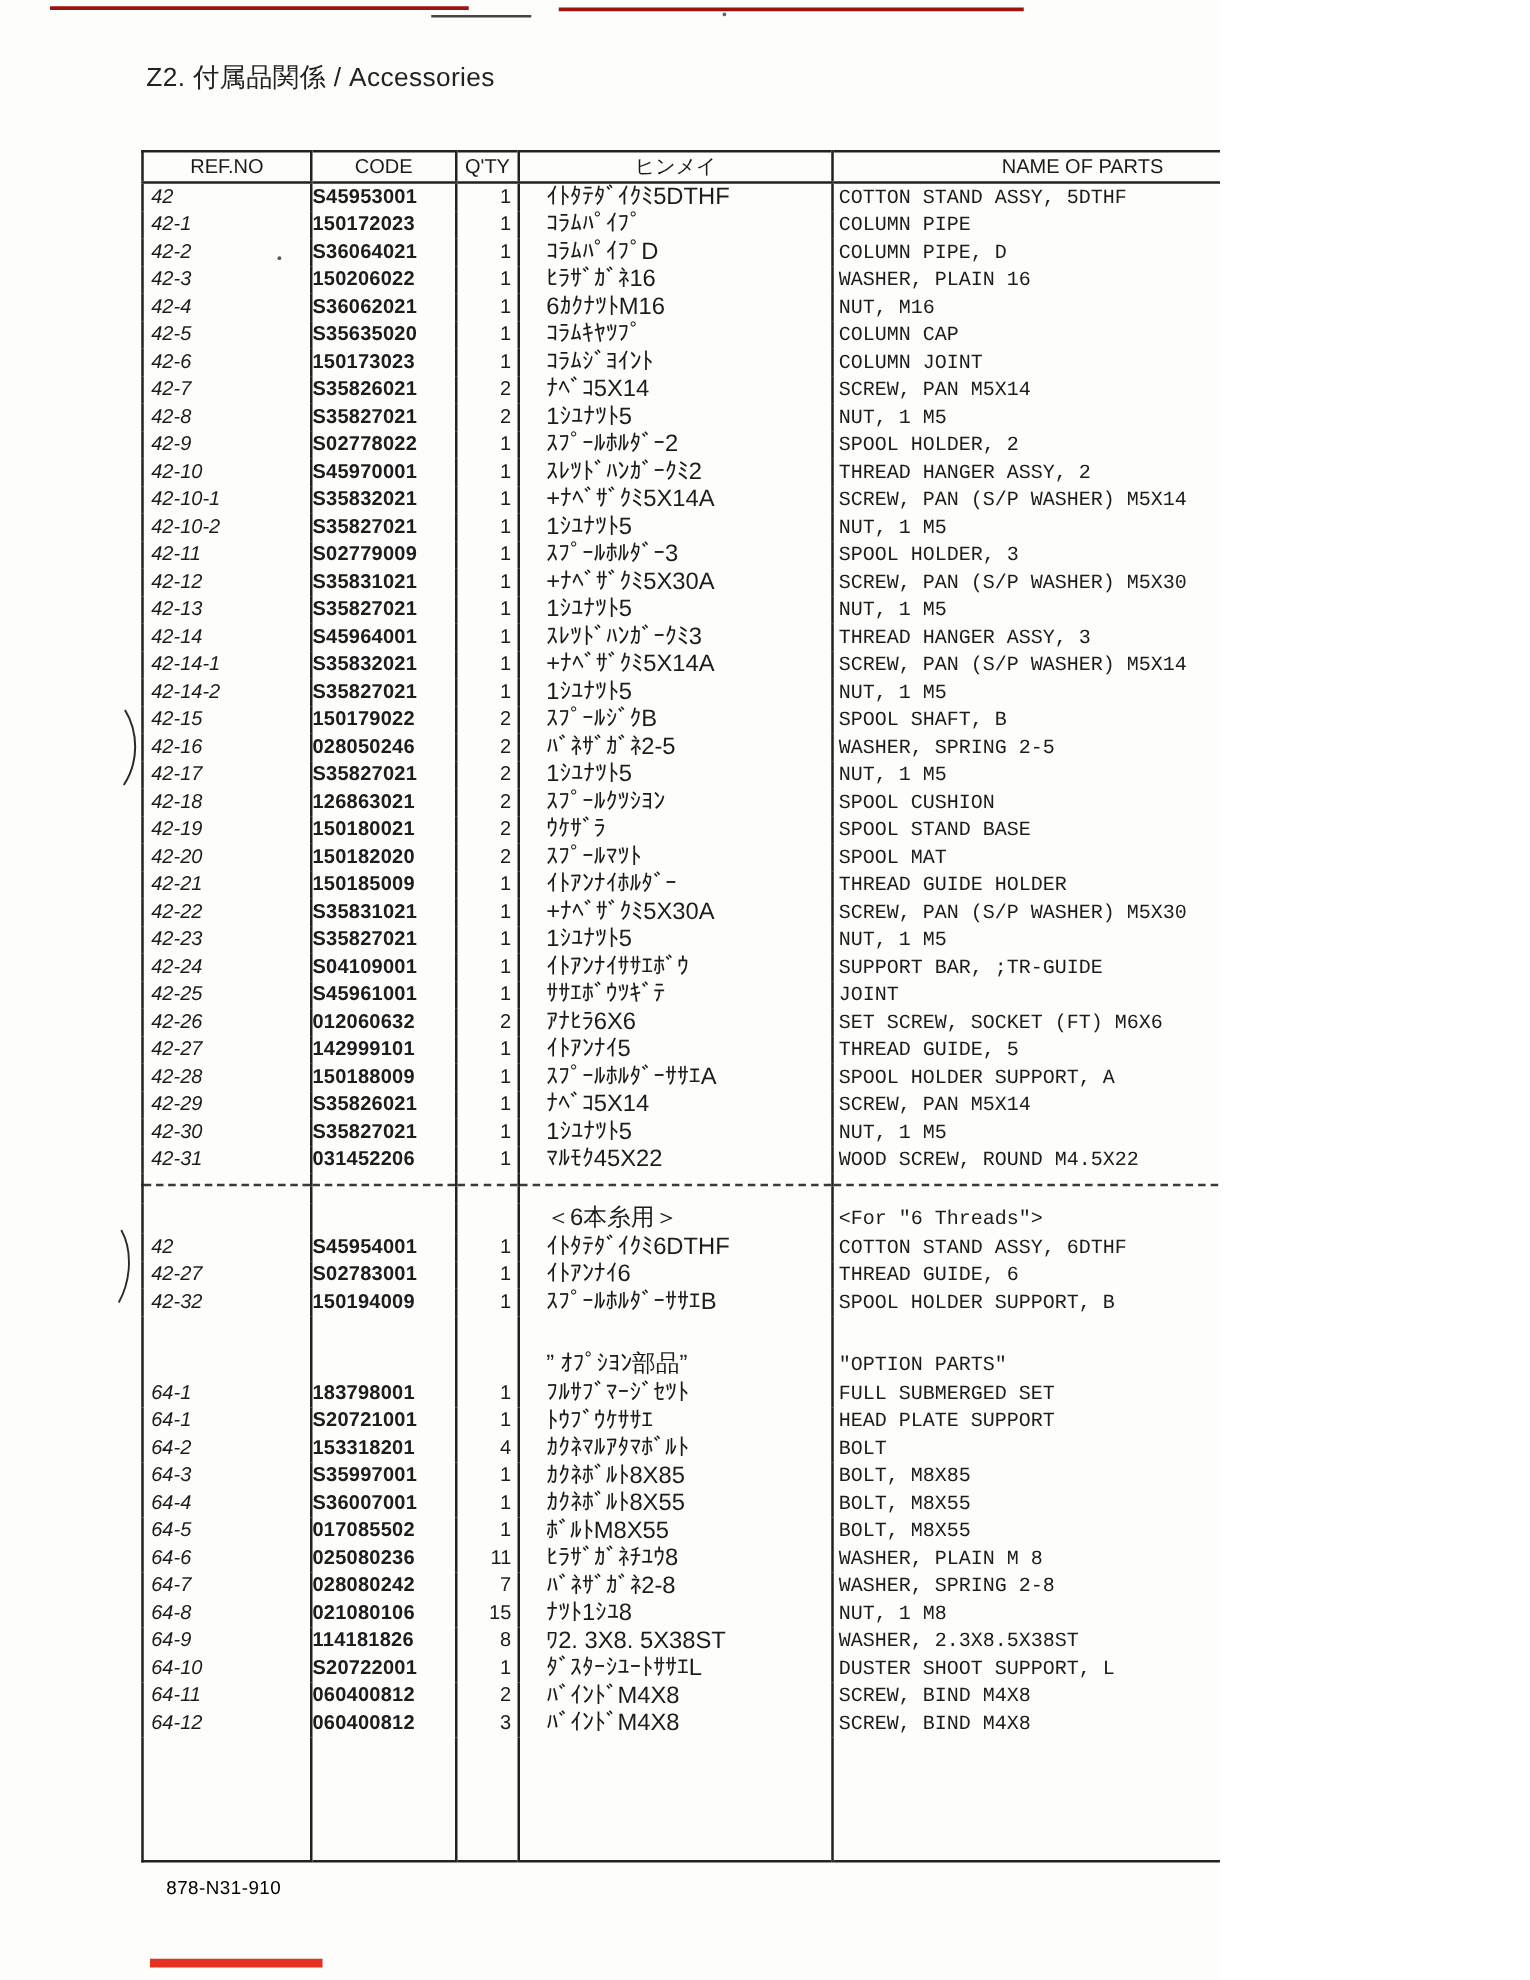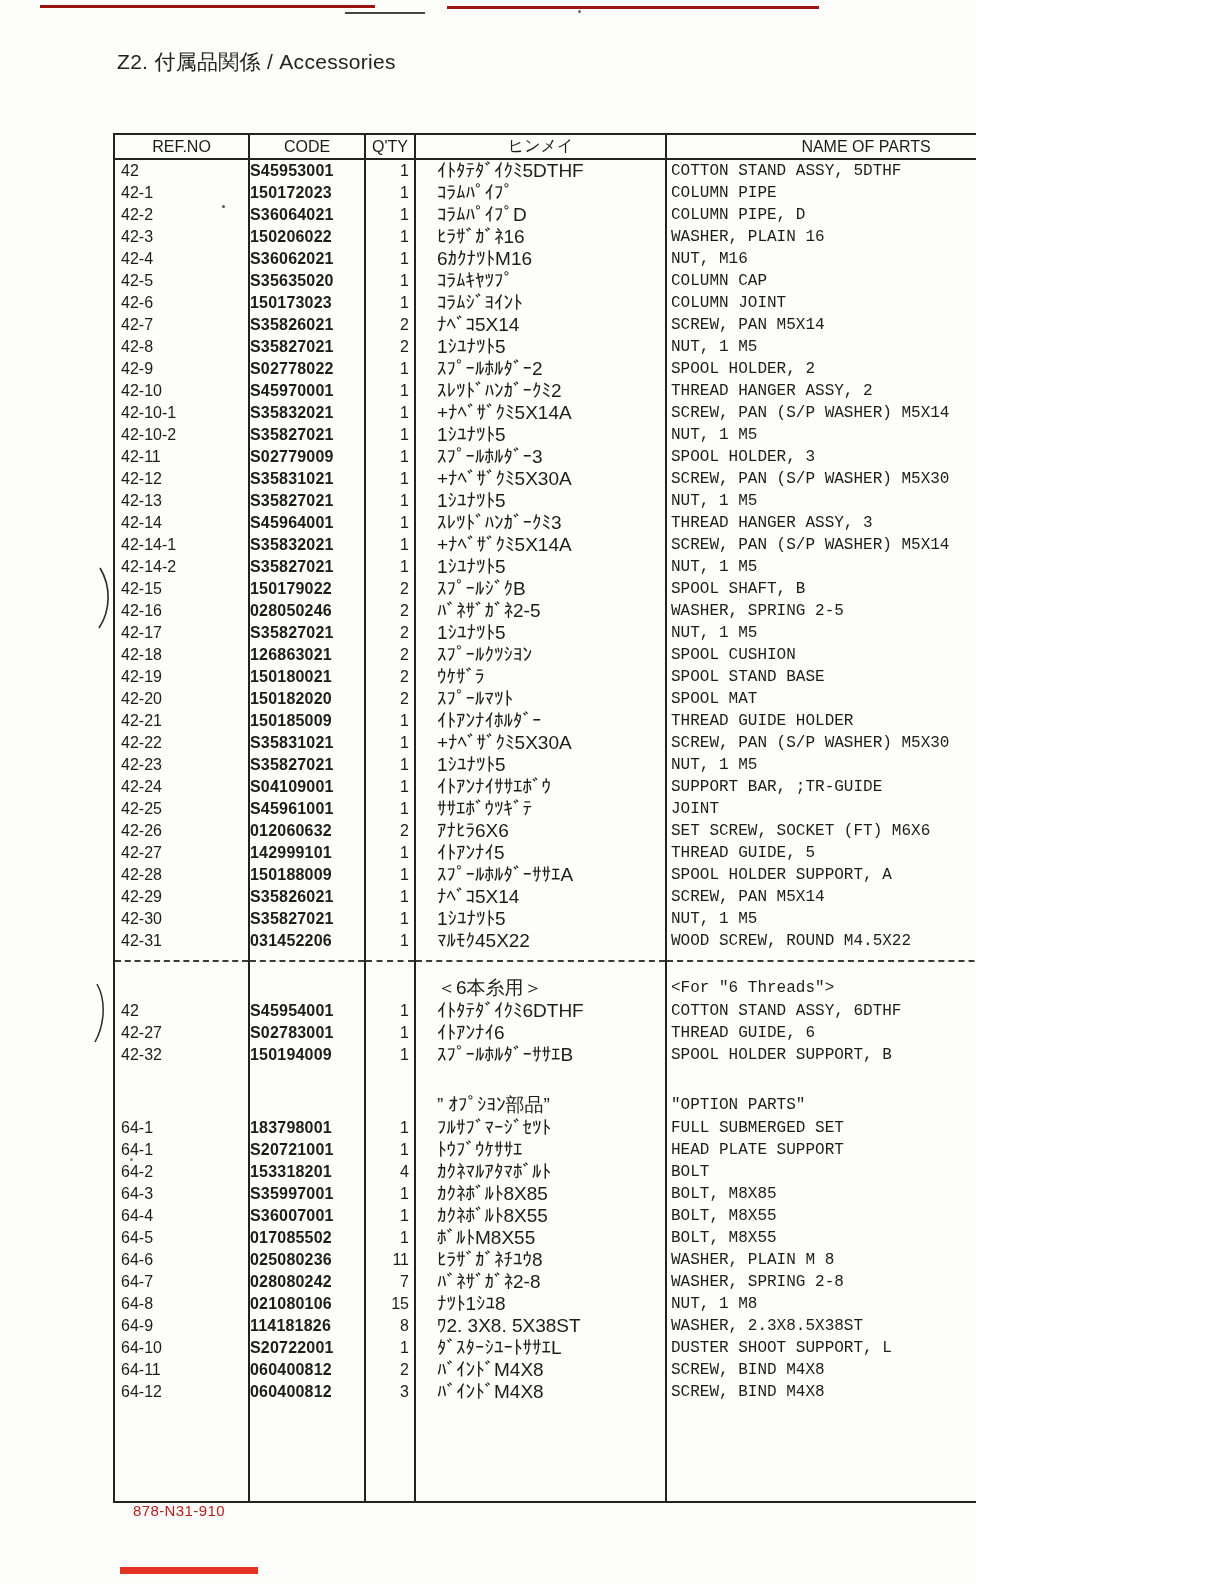--- a/index.html
+++ b/index.html
@@ -25,57 +25,57 @@
   .art-dot3 { left:130px; top:1158px; width:3px; height:3px; background:#777; border-radius:50%; }
   .art-curl { position:absolute; }
 
   .doc-title {
     position:absolute; left:117px; top:48px;
     font-size:21px; letter-spacing:0.3px; color:#222;
     white-space:nowrap;
   }
 
   .parts-table-wrap {
-    position:absolute; left:113px; top:133px;
+    position:absolute; left:113px; top:120px;
     width:996px; height:1370px;
   }
   table.parts {
     width:100%; height:100%;
     border-collapse:collapse; table-layout:fixed;
     border:2.5px solid #222;
   }
   table.parts th, table.parts td { overflow:visible; white-space:nowrap; }
   table.parts th + th, table.parts td + td { border-left:2px solid #222; }
 
   thead th {
     height:25px;
     font-size:16px; font-weight:400; text-align:center;
     border-bottom:2px solid #222;
     color:#1b1b1b;
   }
   tbody td {
     height:22px; line-height:22px;
     font-size:16px; vertical-align:middle;
   }
-  td.c-ref { padding-left:6px; }
+  td.c-ref { padding-left:6px;font-style:italic; }
   td.c-code { text-align:left; letter-spacing:0.2px;font-weight:bold; }
   td.c-qty { text-align:right; padding-right:5px; }
   td.c-jp { padding-left:21px; font-size:19px; }
   td.c-en { padding-left:4px;font-family:Liberation Mono, monospace; }
   td.c-rm { }
 
   tr.divider-row td { height:9px; line-height:9px; border-bottom:2px dashed #3a3a3a; }
   tr.spacer-row td { height:15px; line-height:15px; }
   tr.spacer-lg td { height:27px; line-height:27px; }
   tr.section-header-row td { height:24px; line-height:24px;margin-top:16px; }
   tr.filler-row td { height:auto; }
 
   .footer-code {
     position:absolute; left:133px; top:1502px;
-    font-size:15px; letter-spacing:0.4px; color:#b91c1c;
+    font-size:15px; letter-spacing:0.4px; color:#000000;
   }
   .page-number {
     position:absolute; left:1086px; top:1511px;
     font-size:17px; color:#8b5cf6;font-family:Liberation Mono, monospace;
   }
 </style>
 </head>
 <body>
 
 <div class="page">

